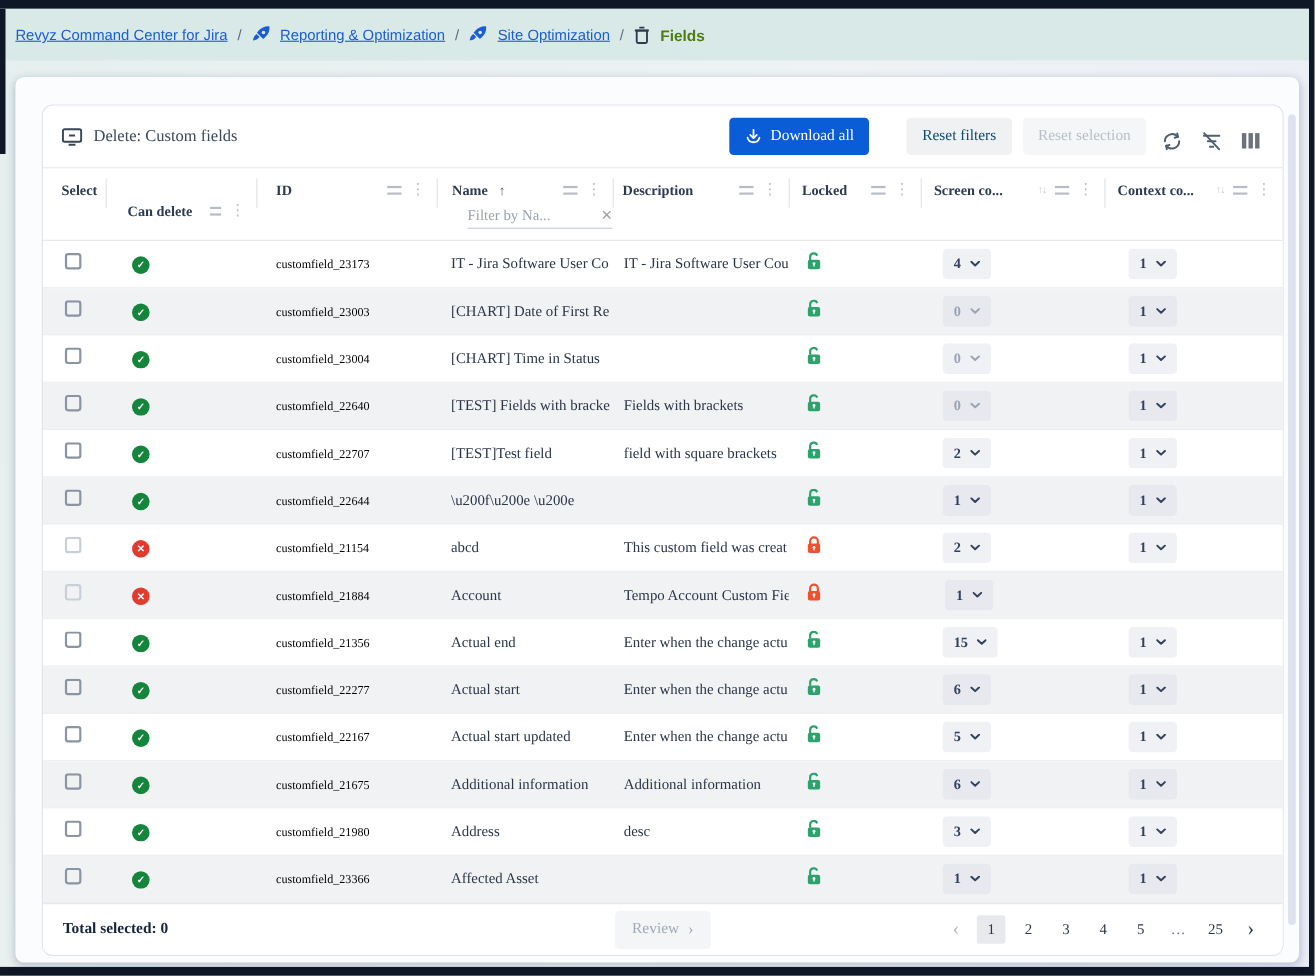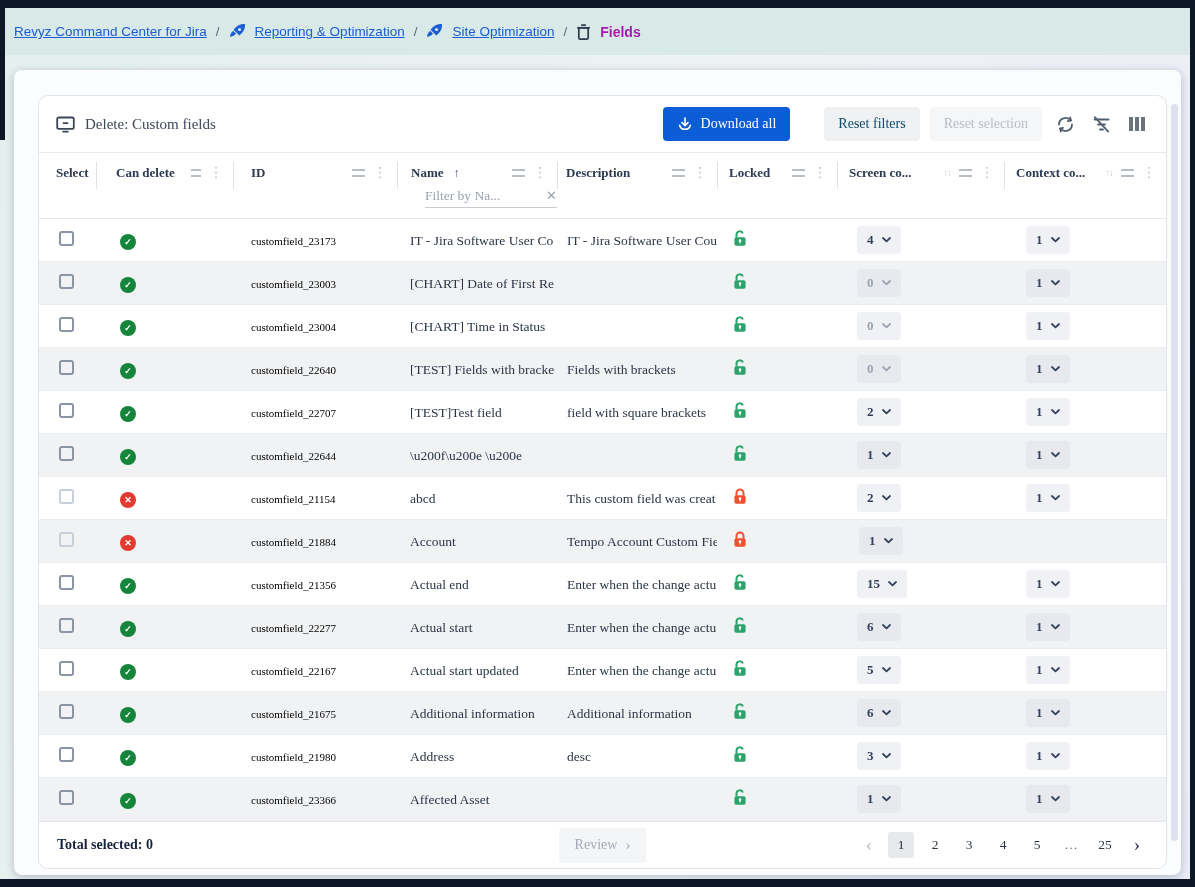--- a/index.html
+++ b/index.html
@@ -8,37 +8,37 @@
 
   .app { position: absolute; top: 8px; left: 0; right: 5px; bottom: 8px;
          background: linear-gradient(105deg, #e5efee 0%, #eef2f4 55%, #ebedf7 100%); }
   .notch { position: absolute; left: 0; top: 0; width: 5px; height: 132px; background: #0e1726; }
 
   
   .crumb { height: 47px; background: #d8e9e8; display: flex; align-items: center;
            padding: 0 14px; gap: 9px; font-size: 13.5px; }
   .crumb a { color: #1a5dd4; text-decoration: underline; cursor: pointer; }
   .crumb .sep { color: #5d6b80; }
-  .crumb .current { color: #a21caf; font-weight: 700; font-size: 14px; }
+  .crumb .current { color: #4d7c0f; font-weight: 700; font-size: 14px; }
   .cicon { display: inline-flex; align-items: center; }
 
   
   .outer-card { position: absolute; left: 14px; right: 9px; top: 62px; bottom: 4px;
                 background: #fbfcfd; border-radius: 8px; box-shadow: 0 2px 8px rgba(9,30,66,.25); }
   .scrollbar { position: absolute; right: 3px; top: 34px; bottom: 34px; width: 7px;
                background: #dde1f0; border-radius: 4px; }
   .inner-card { position: absolute; left: 24px; top: 25px; right: 14px; bottom: 6px;
                 background: #fff; border: 1px solid #e2e4e9; border-radius: 10px;
                 display: flex; flex-direction: column; overflow: hidden; font-family: Liberation Serif, serif; }
 
   
   .toolbar { height: 57px; flex: 0 0 57px; display: flex; align-items: center;
              padding: 0 16px 0 17px; border-bottom: 1px solid #e7e9ec; }
   .ptitle { display: flex; align-items: center; gap: 10px; font-size: 15px; color: #3b4859; }
-  .actions { margin-left: auto; display: flex; align-items: center; gap: 10px; }
+  .actions { margin-left: auto; display: flex; align-items: flex-end; gap: 10px; }
   .btn { border: none; border-radius: 4px; font-family: inherit; font-size: 14px;
          height: 34px; padding: 0 14px; cursor: pointer; display: inline-flex;
          align-items: center; gap: 8px; }
   .btn.primary { background: #0b5cd7; color: #fff; }
   .btn.secondary { background: #f0f1f3; color: #0c4a6e; margin-left: 24px; }
   .btn.disabled { background: #f5f6f8; color: #b8bfc9; cursor: default; }
   .tool-icon { display: inline-flex; align-items: center; justify-content: center;
                width: 26px; height: 26px; cursor: pointer; color: #505f6e; }
   .colbars { display: inline-flex; gap: 2px; }
   .colbars i { width: 4px; height: 14px; background: #6d737c; display: block; }
@@ -49,21 +49,21 @@
   .hcell { position: relative; padding-top: 12px; display: flex; flex-direction: column; }
   .hcell:not(:first-child)::before { content: ""; position: absolute; left: 0; top: 9px;
            width: 1px; height: 27px; background: #dfe1e6; }
   .hrow { display: flex; align-items: center; gap: 8px; padding-right: 10px; }
   .hlabel { font-size: 13px; font-weight: 700; color: #2c3a52; white-space: nowrap; }
   .sort-asc { color: #42526e; font-size: 12px; margin-left: 2px; }
   .hspace { flex: 1; }
   .eq { width: 13px; height: 8px; border-top: 2px solid #b7bdc7; border-bottom: 2px solid #b7bdc7; }
   .hdots { color: #bcc2cb; font-size: 14px; line-height: 1; cursor: pointer; }
   .updown { font-size: 9.5px; color: #c5cad2; letter-spacing: -1px; white-space: nowrap; }
-  .h-select { padding-left: 17px; } .h-candel { padding-left: 20px; }
+  .h-select { padding-left: 17px; } .h-candel { padding-left: 20px; justify-content: center; }
   .h-id { padding-left: 18px; } .h-name { padding-left: 14px; }
   .h-desc { padding-left: 9px; } .h-lock { padding-left: 12px; }
   .h-screen { padding-left: 12px; } .h-context { padding-left: 12px; }
   .filterbox { margin: 7px 10px 0 14px; width: 132px; display: flex; align-items: flex-start;
                border-bottom: 1px solid #c6cbd4; padding-bottom: 3px; }
   .filterbox input { border: none; outline: none; background: transparent; width: 104px;
                font-family: inherit; font-size: 13.5px; color: #42526e; }
   .filterbox input::placeholder { color: #9aa2ae; }
   .clearx { color: #9aa2ae; font-size: 13px; cursor: pointer; margin-left: auto; }
 

